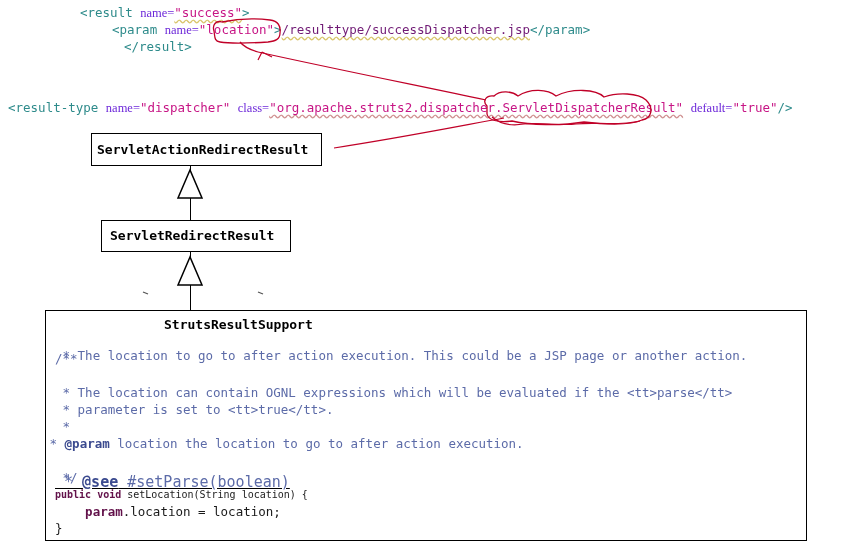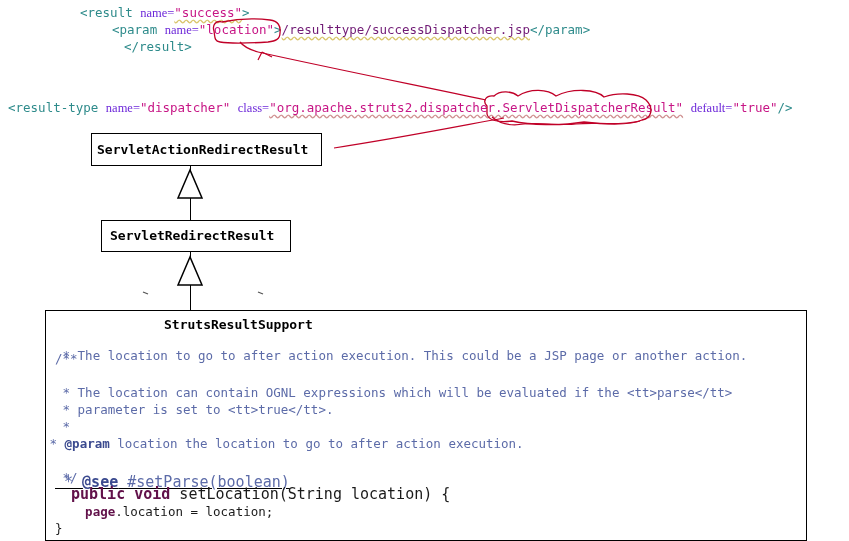--- a/index.html
+++ b/index.html
@@ -134,22 +134,22 @@
 
   <div id="java-layer">
       <div class="codeline" style="left: 55px; top: 351px; font-size: 12.5px;"><span class="jcomment">/**</span></div>
       <div class="codeline" style="left: 55px; top: 348px; font-size: 12.5px;"><span class="jcomment"> * </span><span class="jcomment">The location to go to after action execution. This could be a JSP page or another action.</span></div>
       <div class="codeline" style="left: 55px; top: 385px; font-size: 12.5px;"><span class="jcomment"> * </span><span class="jcomment">The location can contain OGNL expressions which will be evaluated if the &lt;tt&gt;parse&lt;/tt&gt;</span></div>
       <div class="codeline" style="left: 55px; top: 402px; font-size: 12.5px;"><span class="jcomment"> * </span><span class="jcomment">parameter is set to &lt;tt&gt;true&lt;/tt&gt;.</span></div>
       <div class="codeline" style="left: 55px; top: 419px; font-size: 12.5px;"><span class="jcomment"> *</span></div>
       <div class="codeline" style="left: 42px; top: 436px; font-size: 12.5px;"><span class="jcomment"> * </span><span class="jcomment-b">@param</span><span class="jcomment"> location the location to go to after action execution.</span></div>
       <div class="codeline" style="left: 55px; top: 475px; font-size: 15px; text-decoration: underline;"><span class="jcomment"> * </span><span class="jcomment-b">@see</span><span class="jcomment"> #setParse(boolean)</span></div>
       <div class="codeline" style="left: 55px; top: 470px; font-size: 12.5px;"><span class="jcomment"> */</span></div>
-      <div class="codeline" style="left: 71px; top: 487px; font-size: 15px;"><span class="jkw">public void</span><span class="jplain"> setLocation(String location) {</span></div>
-      <div class="codeline" style="left: 55px; top: 504px; font-size: 12.5px;"><span class="jplain">    </span><span class="jkw">page</span><span class="jplain">.location = location;</span></div>
+      <div class="codeline" style="left: 55px; top: 487px; font-size: 10px;"><span class="jkw">public void</span><span class="jplain"> setLocation(String location) {</span></div>
+      <div class="codeline" style="left: 55px; top: 504px; font-size: 12.5px;"><span class="jplain">    </span><span class="jkw">param</span><span class="jplain">.location = location;</span></div>
       <div class="codeline" style="left: 55px; top: 521px; font-size: 12.5px;"><span class="jplain">}</span></div>
     </div>
 
   <svg id="annot" viewBox="0 0 849 541">
 
     <path d="M222,22 C216,20 212,25 214,31 C215,37 214,41 220,42
              C232,44 252,43 268,42 C276,41 280,39 280,33
              C281,26 278,21 270,20 C255,18 236,19 222,22 Z" fill="none" stroke="#c00028" stroke-width="1.3"></path>
 
     <path d="M240,42 C244,47 251,50 258,52" fill="none" stroke="#c00028" stroke-width="1.3"></path>

